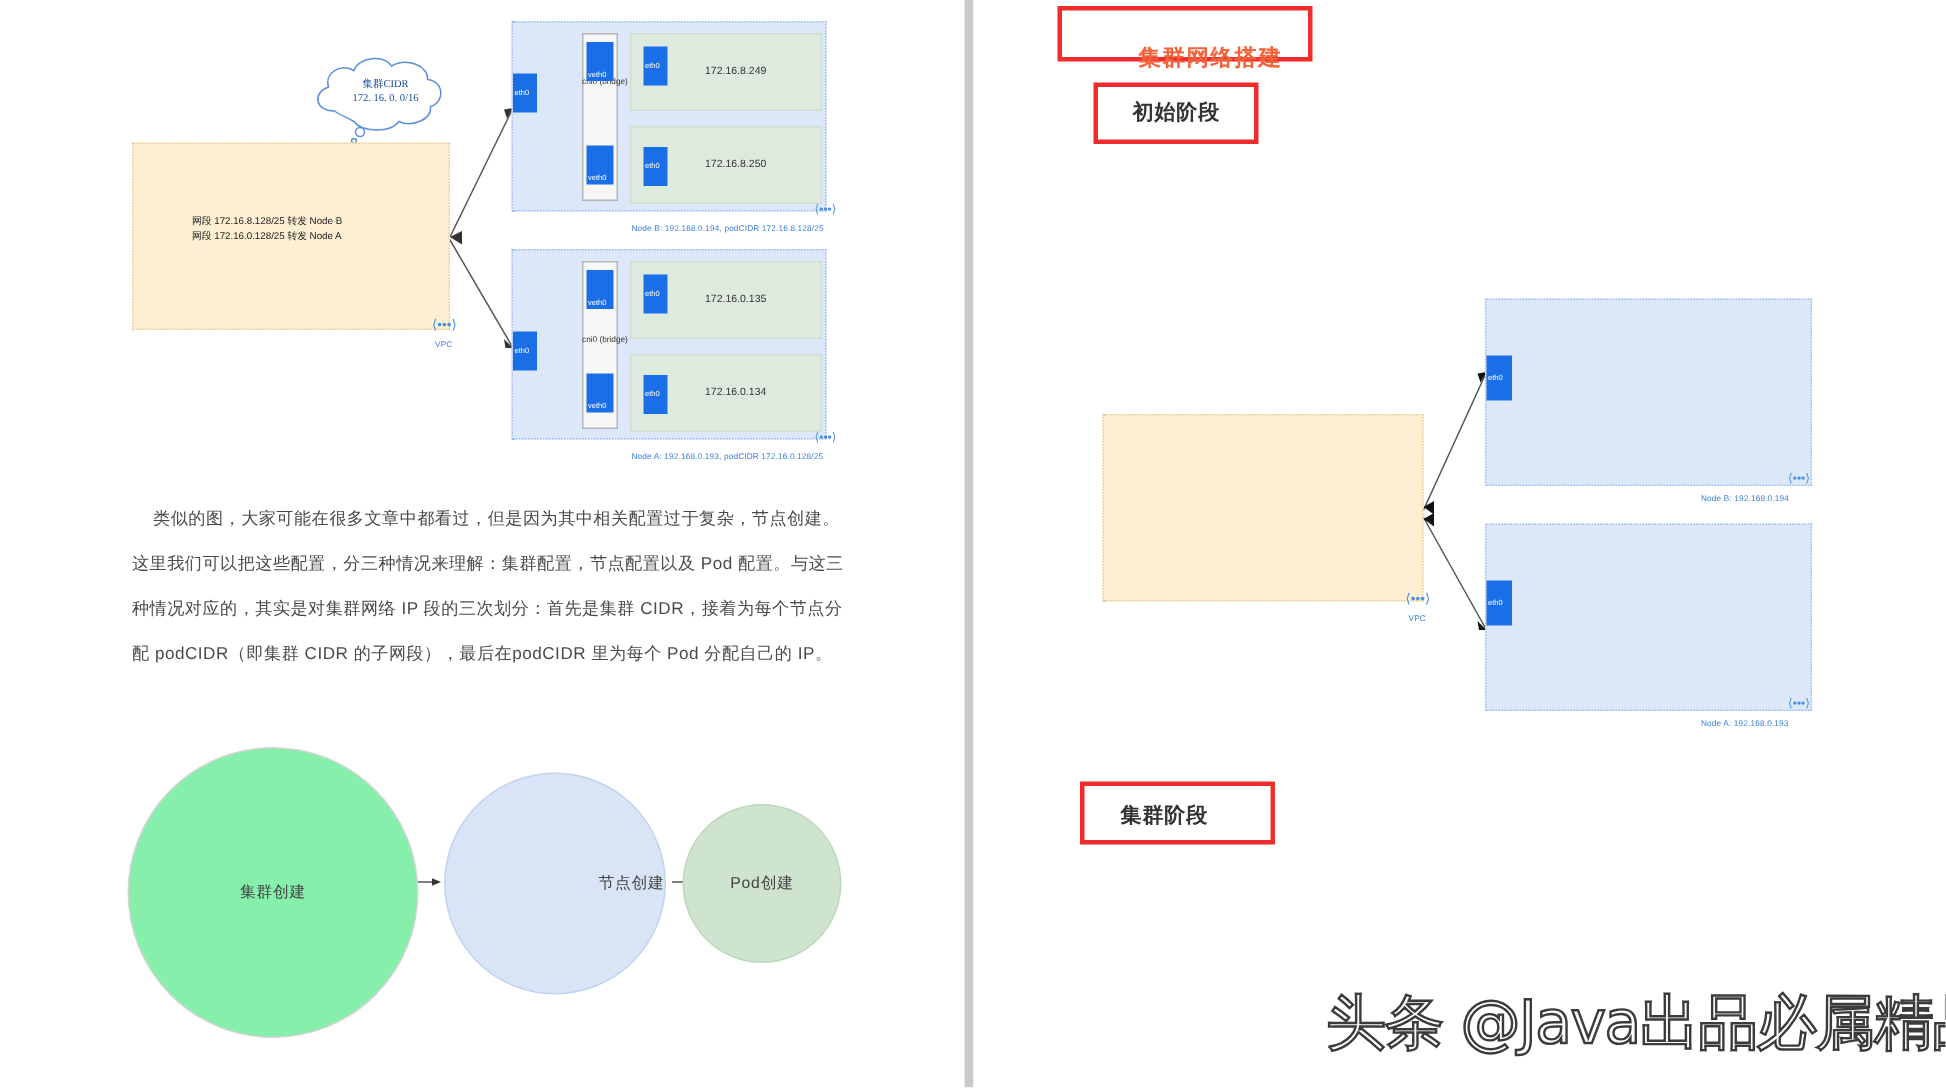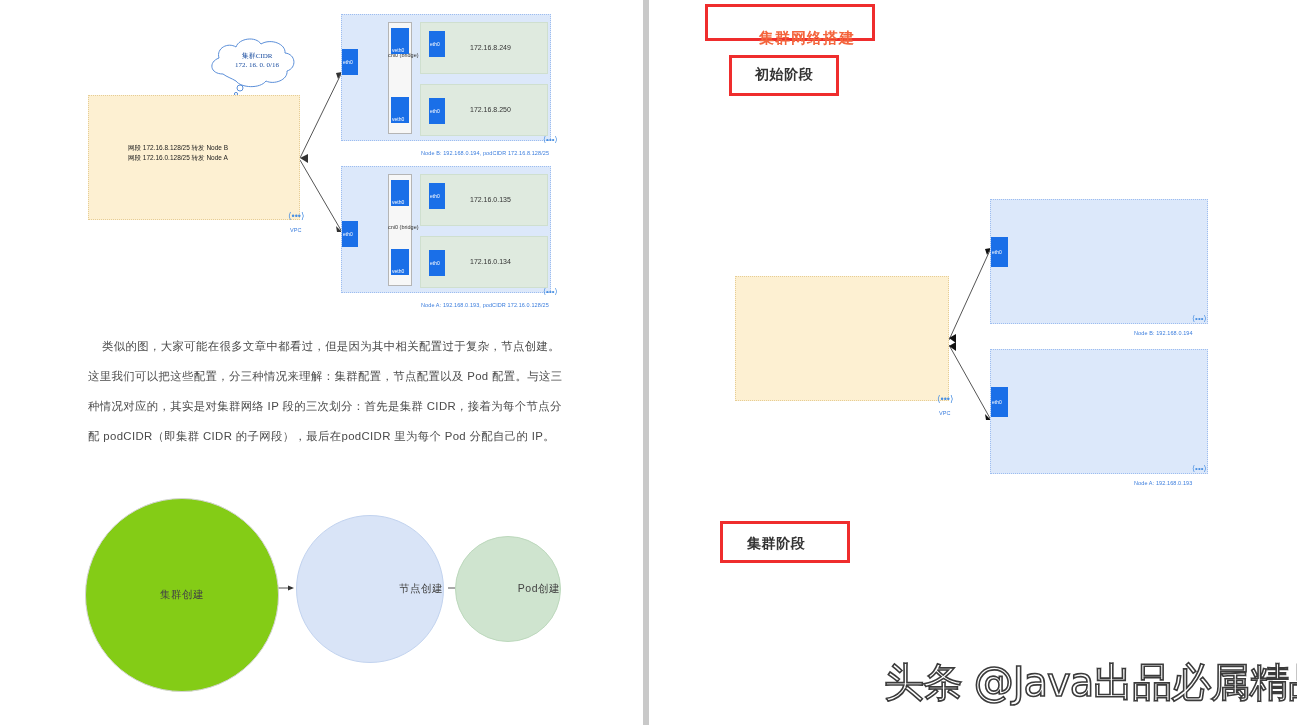--- a/index.html
+++ b/index.html
@@ -38,21 +38,21 @@
   
   .para{position:absolute;font-size:11.4px;line-height:30px;color:#4a4a4a;
         letter-spacing:.35px;white-space:pre-wrap;}
   .sectitle{position:absolute;font-weight:bold;font-size:14px;color:#333;letter-spacing:.6px;}
   .maintitle{position:absolute;font-weight:bold;font-size:15px;color:#f4643c;letter-spacing:1px;margin-top:16px;}
   .redbox{position:absolute;border:3px solid #ef2d2d;box-sizing:border-box;background:transparent;}
 
   
   .circ{position:absolute;border-radius:50%;display:flex;align-items:center;justify-content:center;
         font-size:10.5px;color:#444;letter-spacing:.5px;}
-  .c1{background:#84cc16;border:1px solid #d4d4d4;}
+  .c1{background:#86efac;border:1px solid #d4d4d4;}
   .c2{background:#d9e4f7;border:1px solid #c2d3ef;}
   .c3{background:#cfe4cf;border:1px solid #bcd8bc;}
 
   
   #watermark{position:absolute;left:884px;top:662px;font-size:40px;line-height:1;
     color:transparent;-webkit-text-stroke:1.6px #3b3b3b;
     font-family:"DejaVu Sans",sans-serif;white-space:nowrap;letter-spacing:-1px;}
 </style>
 </head>
 <body>
@@ -157,21 +157,21 @@
       <polygon points="294,98 288,95.5 288,100.5" fill="#333"></polygon>
       <line x1="448" y1="98" x2="462" y2="98" stroke="#555" stroke-width="1"></line>
       <polygon points="464,98 458,95.5 458,100.5" fill="#333"></polygon>
     </svg>
     <div class="circ c1" style="left:85px;top:8px;width:192px;height:192px;">
       <span>集群创建</span>
     </div>
     <div class="circ c2" style="left:296px;top:25px;width:146px;height:146px;justify-content:flex-end;">
       <span>节点创建</span>
     </div>
-    <div class="circ c3" style="left:455px;top:46px;width:104px;height:104px;justify-content:flex-end;">
+    <div class="circ c3" style="left:455px;top:46px;width:104px;height:104px;">
       <span>Pod创建</span>
     </div>
   </div>
 </div>
 
 <div id="divider"></div>
 
 <div class="page" id="right-page">
 
   <div class="redbox" style="left:56px;top:4px;width:170px;height:37px;"></div>

